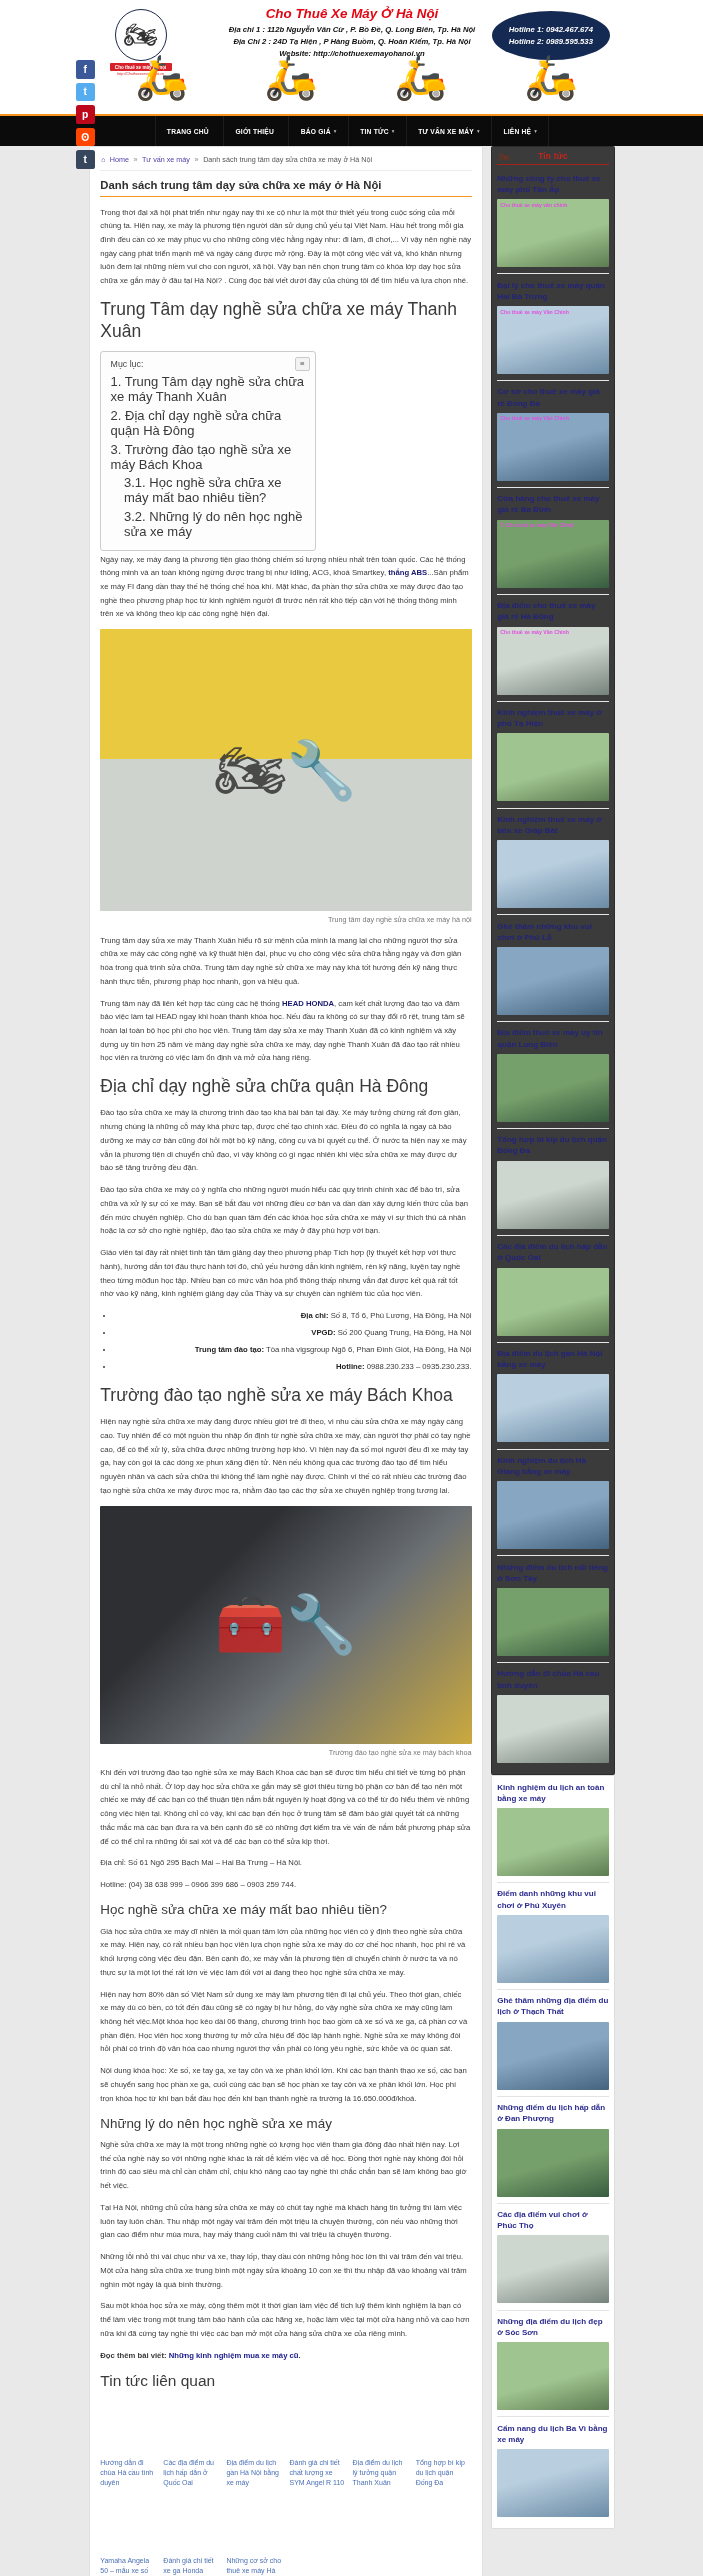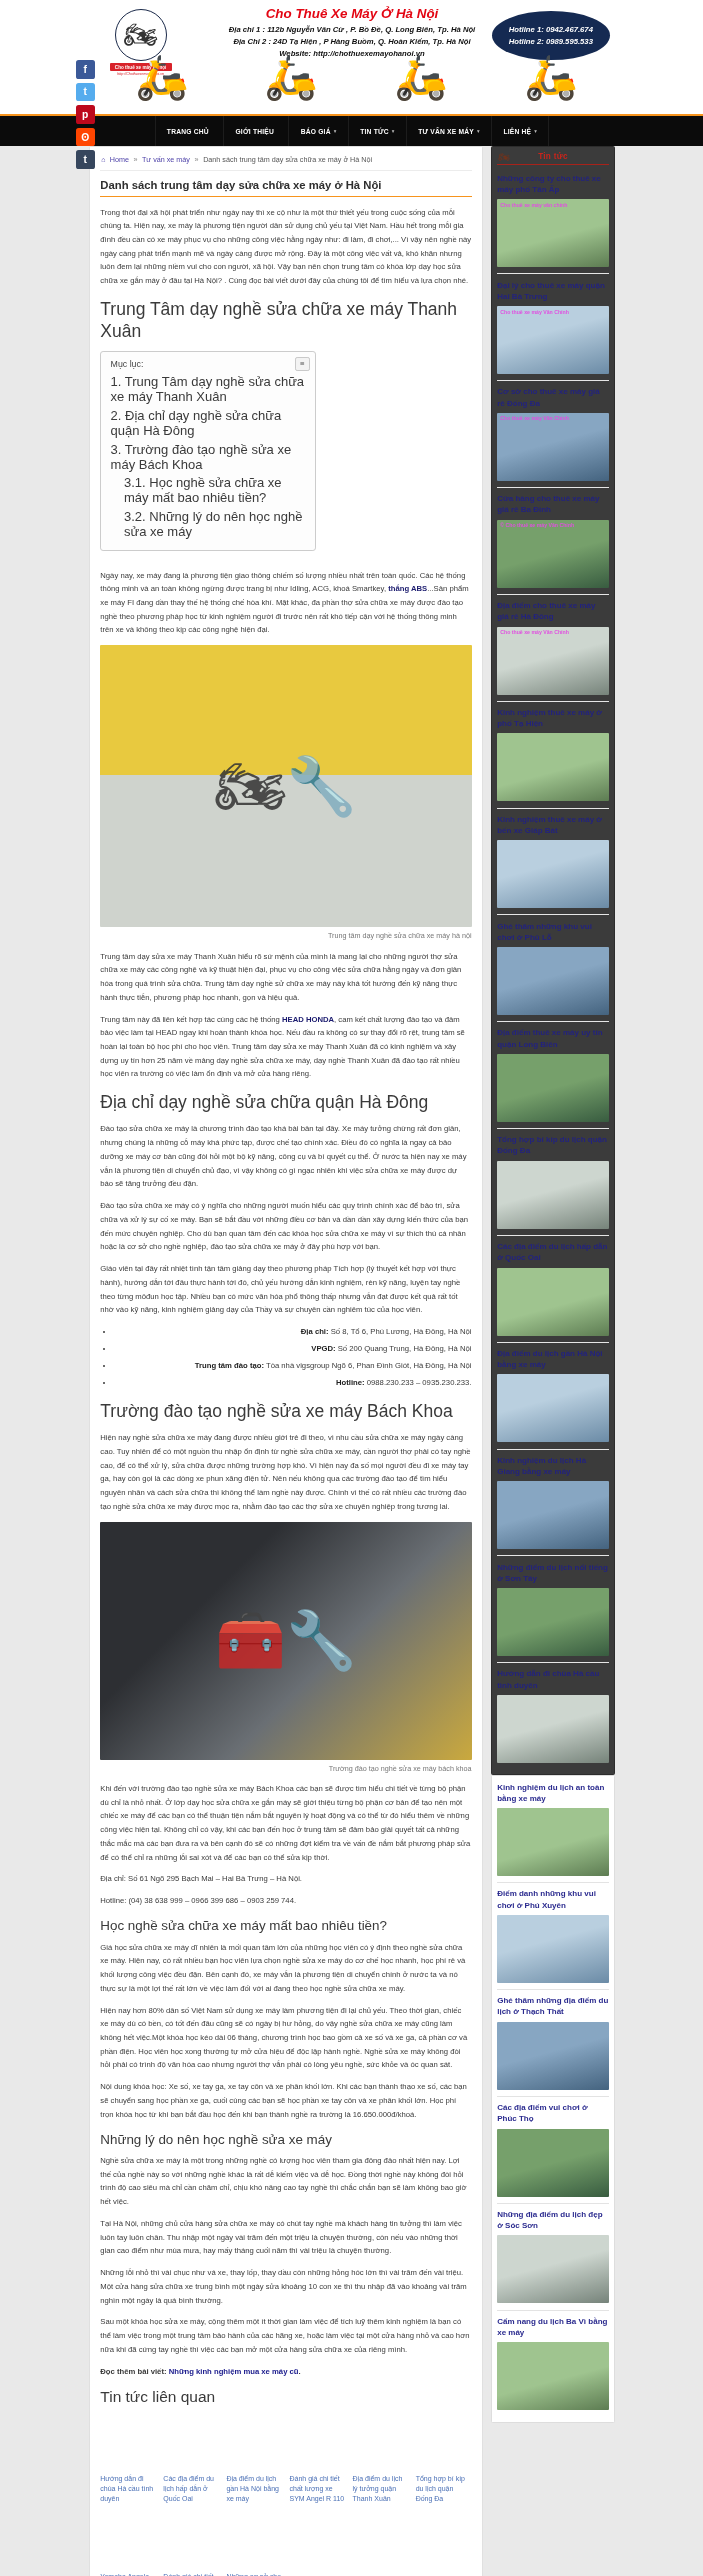--- a/index.html
+++ b/index.html
@@ -48,21 +48,21 @@
   .breadcrumb a { color: #4b3fa7; }
   .bc-sep { color: #888; margin: 0 2.6px; }
   .home-ico { color: #4b3fa7; margin-right: 2.1px; }
 
   
   .art-h1 { font-size: 11.3px; font-weight: bold; color: #2f2f2f; padding-bottom: 5.2px; }
   .h1-rule { height: 1.5px; background: #f7941d; margin-bottom: 8.2px; }
   .art p { font-size: 7.7px; line-height: 1.78; color: #3a3a3a; margin-bottom: 8.2px; }
   .art h2 { font-size: 17.5px; font-weight: 500; color: #3a3a3a; margin: 11.3px 0 8.2px 0; line-height: 1.25; }
   .art h3 { font-size: 13.4px; font-weight: 500; color: #3a3a3a; margin: 10.3px 0 7.2px 0; }
-  .toc { border: 0.5px solid #ccc; border-radius: 3.1px; background: #fdfdfd; padding: 7.2px 9.3px; width: 216px; margin-bottom: 18px; position: relative; }
+  .toc { border: 0.5px solid #ccc; border-radius: 3.1px; background: #fdfdfd; padding: 7.2px 9.3px; width: 216px; margin-bottom: 2px; position: relative; }
   .toc-head { font-size: 8.8px; color: #444; margin-bottom: 5.2px; }
   .toc-toggle { position: absolute; right: 5.2px; top: 5.2px; width: 15.5px; height: 13.4px; border: 0.5px solid #c9c9c9; border-radius: 2.1px; background: #f3f3f3; color: #555; display: flex; align-items: center; justify-content: center; font-size: 7.7px; cursor: pointer; }
   .toc ul { list-style: none; }
   .toc li { font-size: 13px; color: #3a3a3a; margin: 3.6px 0; }
   .toc li.sub { margin-left: 13.4px; }
   .toc li a { color: #3a3a3a; }
   .ph-img { width: 100%; border-radius: 1px; position: relative; overflow: hidden; display: flex; align-items: center; justify-content: center; }
   .img1 { height: 282px; background: linear-gradient(180deg,#e8c93f 0 46%, #cfd3cd 46% 100%); }
   .img2 { height: 238px; background: linear-gradient(135deg,#2d2f33 0 30%, #6a6f74 60%, #caa93e 100%); }
   .ph-img .ph-emoji { font-size: 57px; opacity: .85; }
@@ -475,20 +475,26 @@
             </div>
           </div>
 
           <div class="s-item">
             <a href="#" class="s-title">Ghé thăm những địa điểm du lịch ở Thạch Thất</a>
             <div class="s-img">
               <span class="s-wm"></span>
             </div>
           </div>
 
+          <div class="s-item">
+            <a href="#" class="s-title">Những điểm du lịch hấp dẫn ở Đan Phượng</a>
+            <div class="s-img">
+              <span class="s-wm"></span>
+            </div>
+          </div>
 
           <div class="s-item">
             <a href="#" class="s-title">Các địa điểm vui chơi ở Phúc Thọ</a>
             <div class="s-img">
               <span class="s-wm"></span>
             </div>
           </div>
 
           <div class="s-item">
             <a href="#" class="s-title">Những địa điểm du lịch đẹp ở Sóc Sơn</a>

